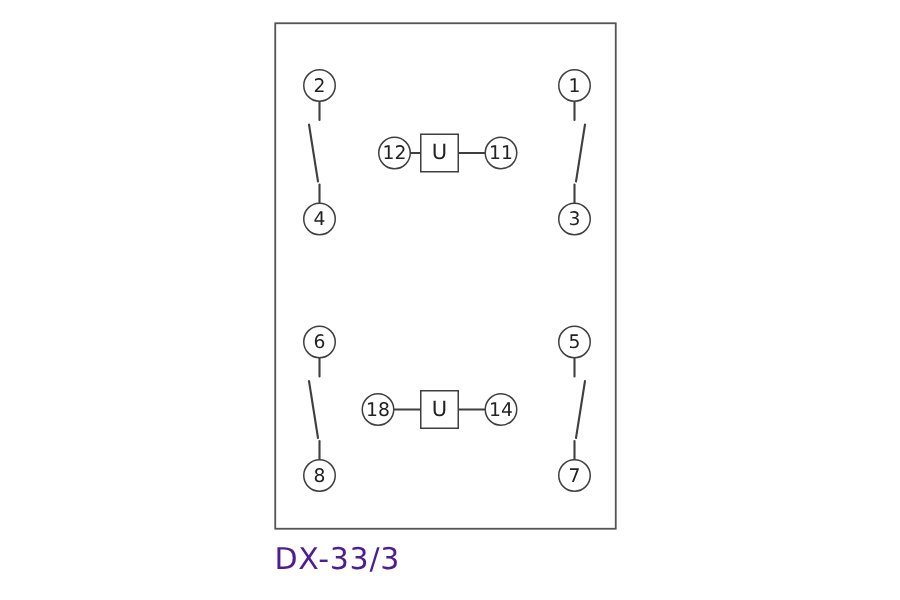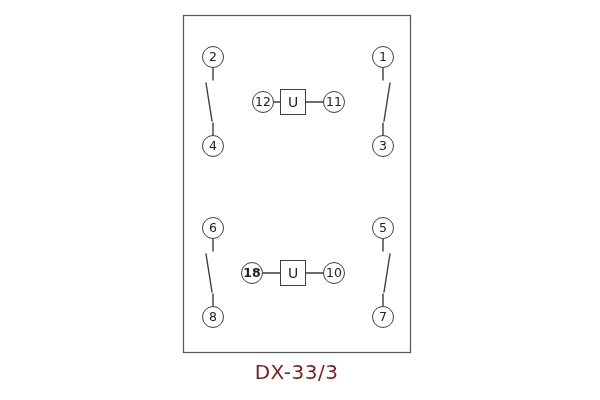--- a/index.html
+++ b/index.html
@@ -47,23 +47,22 @@
     justify-content: center;
     font-size: 14px;
     color: #222222;
     line-height: 1;
   }
   .model-label {
     position: absolute;
     left: 183px;
     top: 360px;
     width: 227px;
-    text-align: center;
     font-size: 20px;
-    color: #7f1d1d;
+    color: #4c1d95;
     letter-spacing: 0.5px;
   }
 </style>
 </head>
 <body>
 
 <div class="stage">
 
   <svg class="lines" width="600" height="400" viewBox="0 0 600 400">
 
@@ -100,19 +99,19 @@
   <div class="terminal" style="left:372px; top:46px;">1</div>
   <div class="terminal" style="left:372px; top:135px;">3</div>
   <div class="terminal" style="left:252px; top:91px;">12</div>
   <div class="unit-box" style="left:280px; top:89px;">U</div>
   <div class="terminal" style="left:323px; top:91px;">11</div>
 
   <div class="terminal" style="left:202px; top:217px;">6</div>
   <div class="terminal" style="left:202px; top:306px;">8</div>
   <div class="terminal" style="left:372px; top:217px;">5</div>
   <div class="terminal" style="left:372px; top:306px;">7</div>
-  <div class="terminal" style="left:241px; top:262px;font-weight:bold;">18</div>
+  <div class="terminal" style="left:241px; top:262px;">18</div>
   <div class="unit-box" style="left:280px; top:260px;">U</div>
-  <div class="terminal" style="left:323px; top:262px;">10</div>
+  <div class="terminal" style="left:323px; top:262px;">14</div>
 
   <div class="model-label">DX-33/3</div>
 
 </div>
 
 </body></html>

